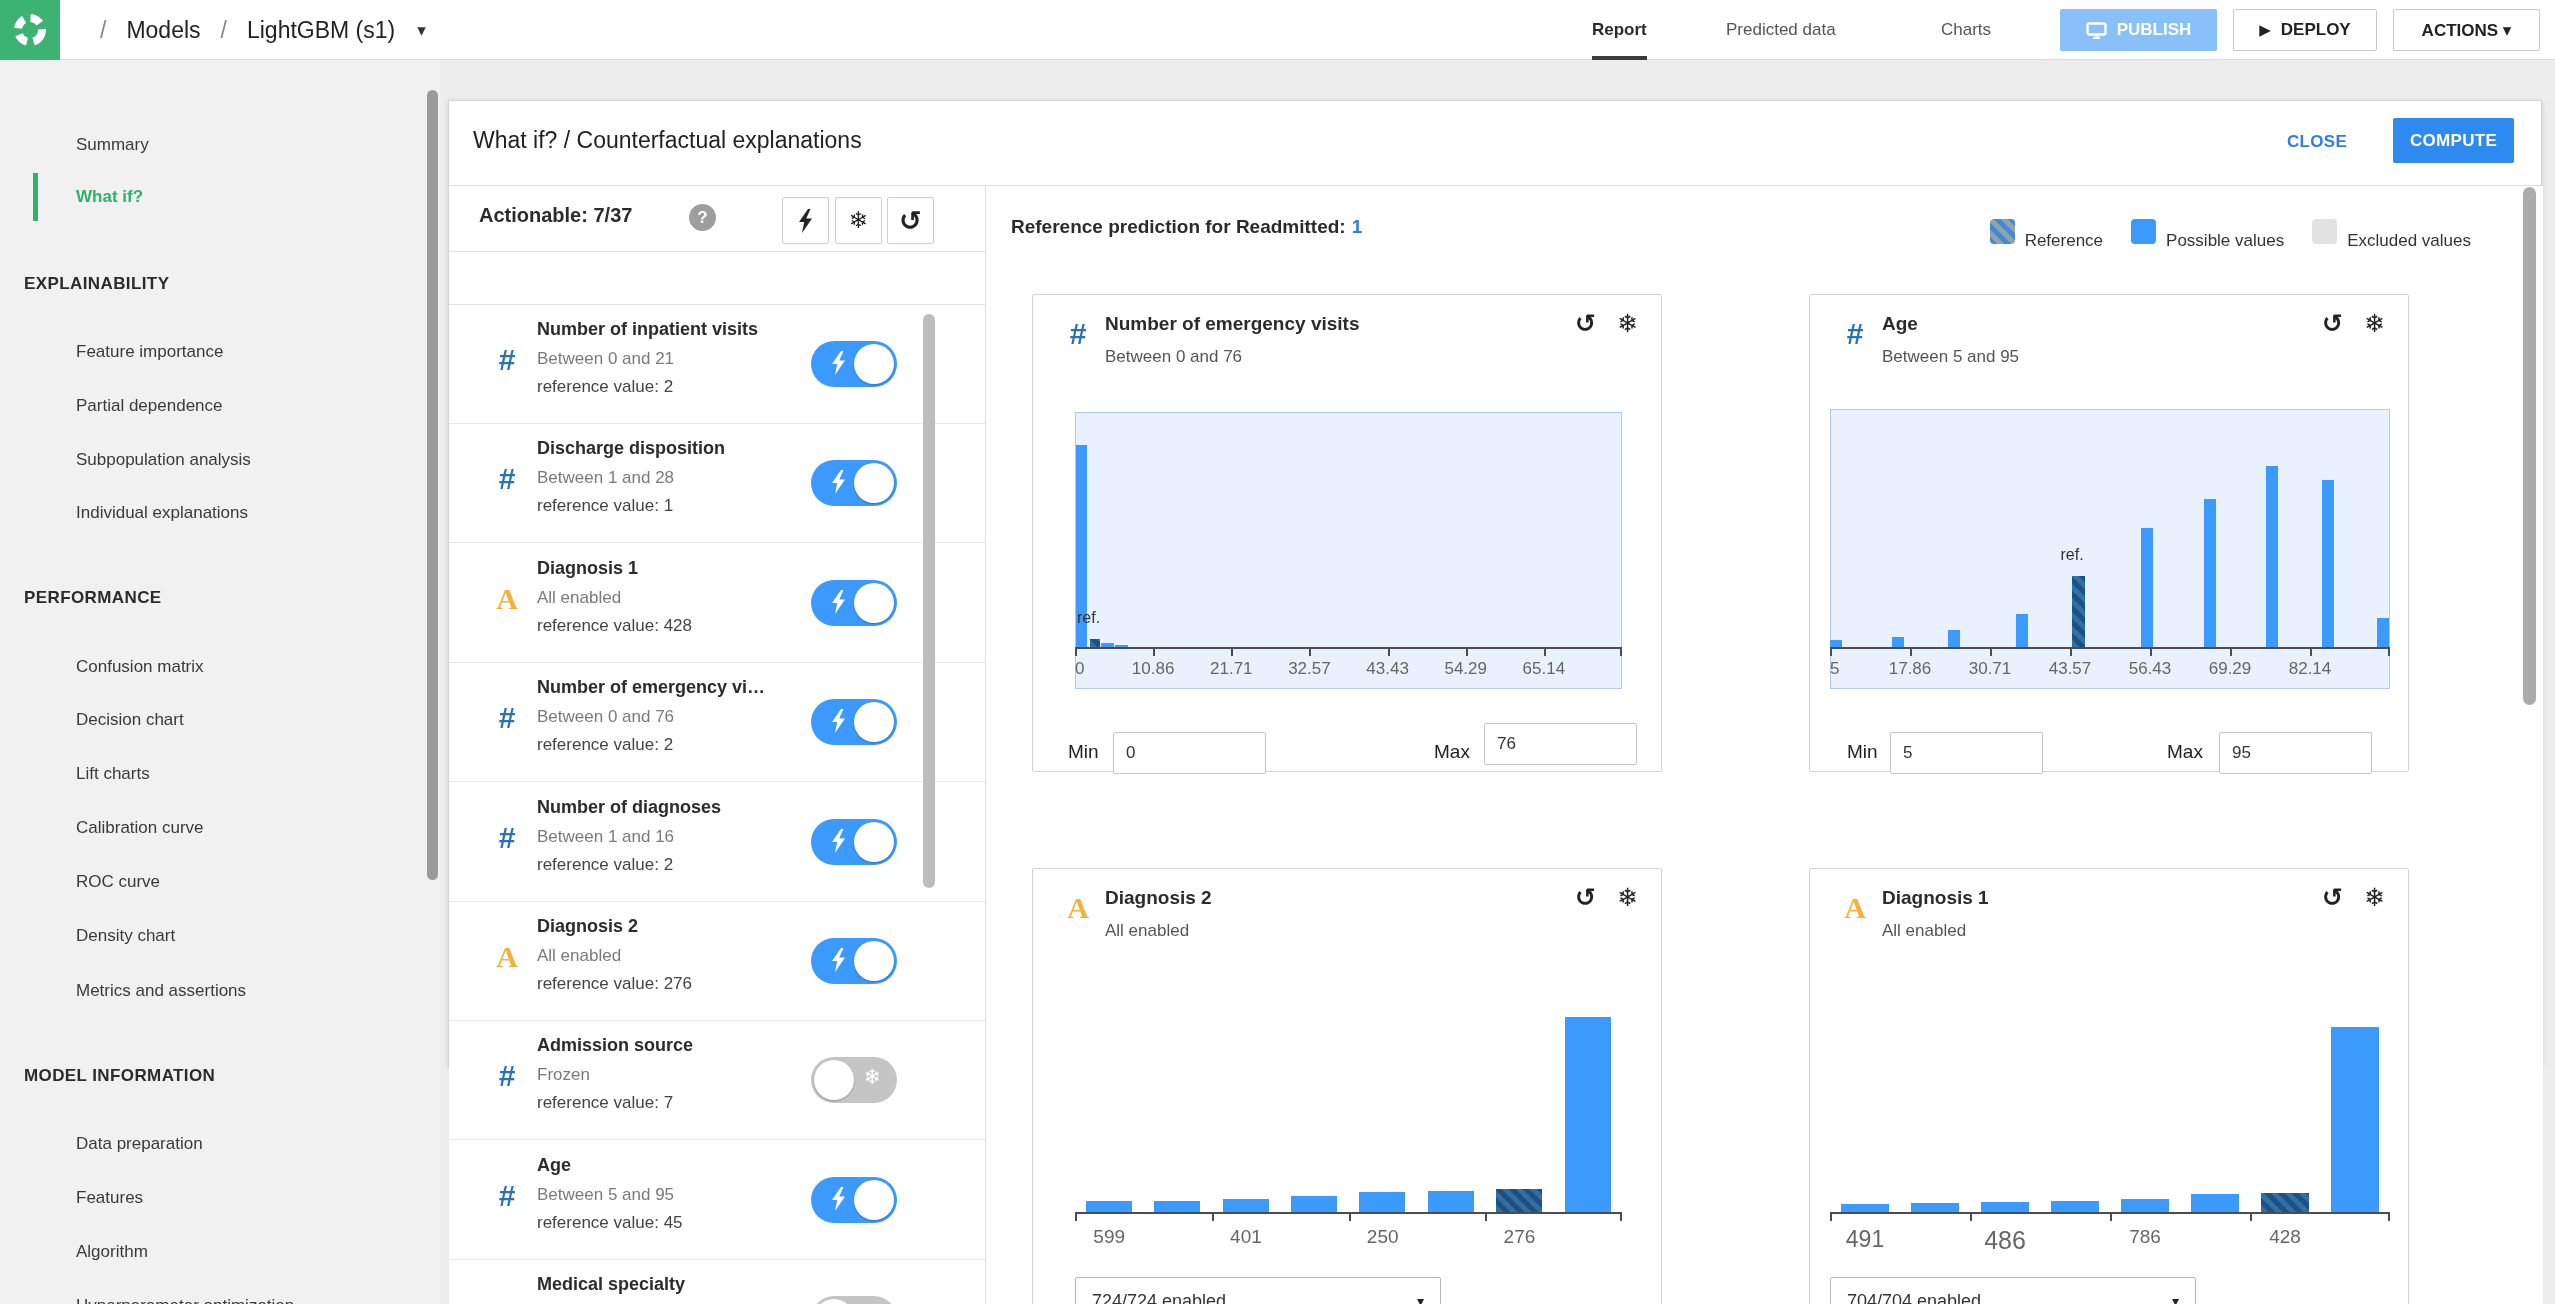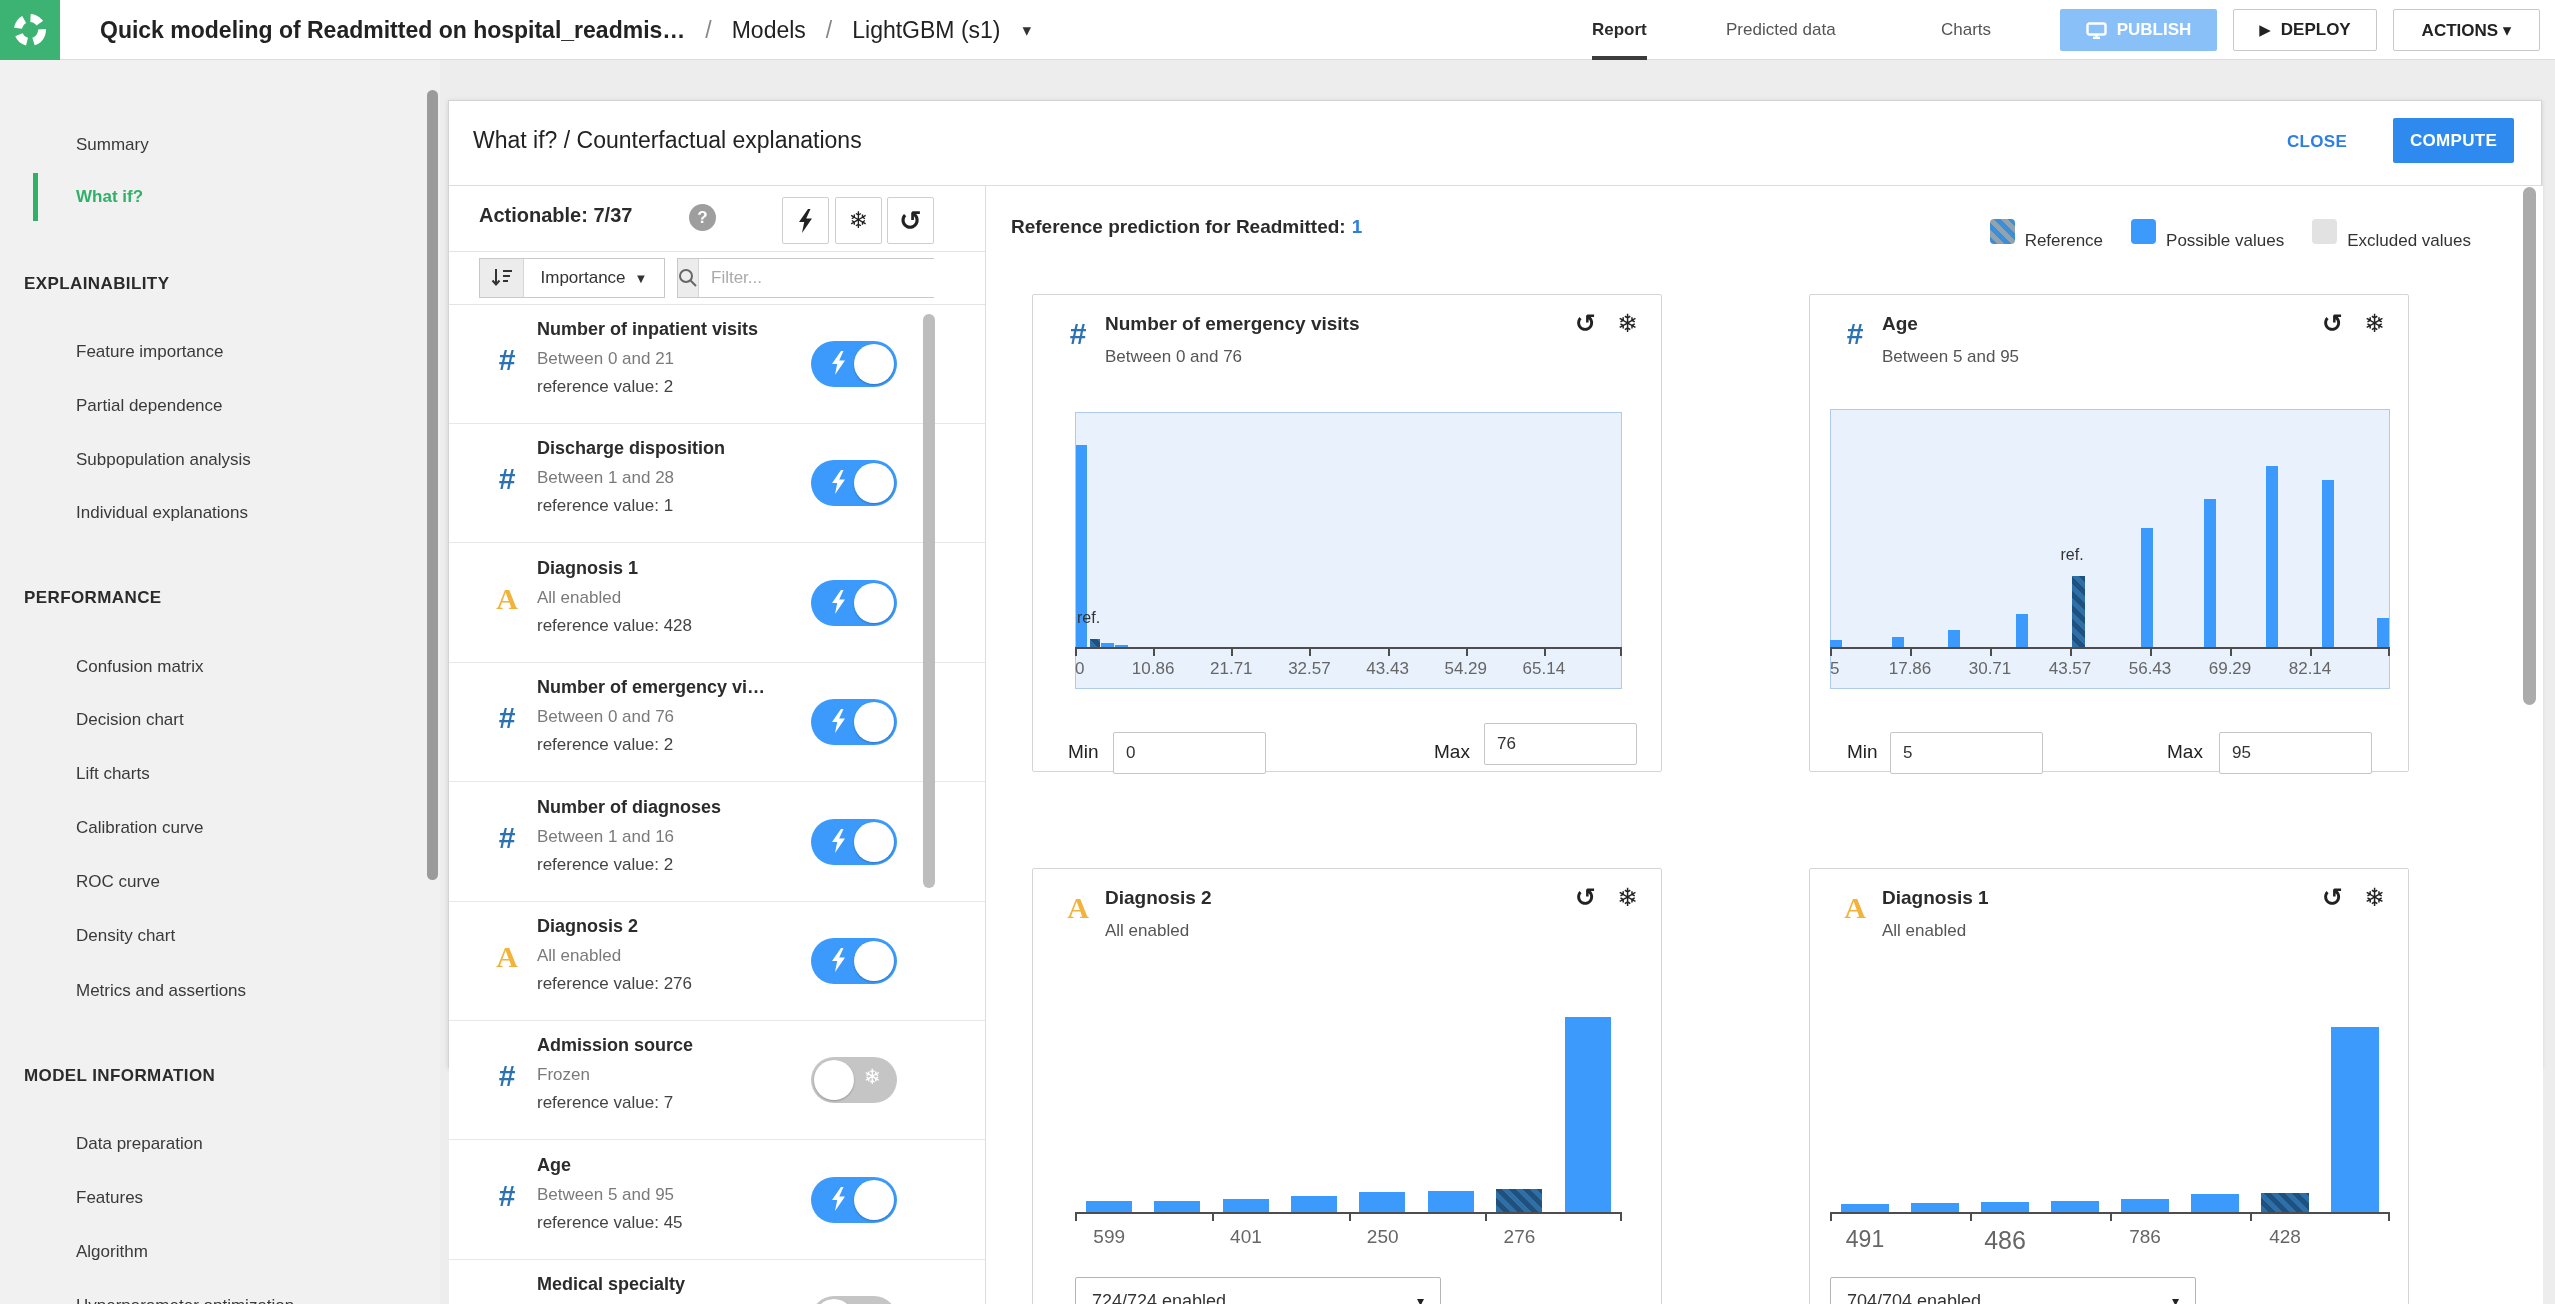--- a/index.html
+++ b/index.html
@@ -106,21 +106,20 @@
 </head>
 <body>
 
 <header id="topbar">
   <div id="logo">
     <svg width="38" height="38" viewBox="0 0 38 38">
       <circle cx="19" cy="19" r="12" fill="none" stroke="#ffffff" stroke-width="8" stroke-dasharray="11 6.5" stroke-linecap="butt" transform="rotate(20 19 19)"></circle>
     </svg>
   </div>
   <div id="breadcrumb">
-    <span class="bc-title">Quick modeling of Readmitted on hospital_readmis…</span>
     <span class="bc-sep">/</span>
     <span>Models</span>
     <span class="bc-sep">/</span>
     <span>LightGBM (s1)</span>
     <span class="bc-caret">▾</span>
   </div>
   <div id="tabs">
       <div class="tab active" style="left: 1592px;">Report</div>
       <div class="tab" style="left: 1726px;">Predicted data</div>
       <div class="tab" style="left: 1941px; text-align: right;">Charts</div>
@@ -181,43 +180,20 @@
         <svg width="15" height="24" viewBox="0 0 15 24">
           <polygon points="10,0 1,13 6.2,13 4,24 14,9.5 8.2,9.5 12.5,0" fill="#222"></polygon>
         </svg>
       </div>
       <div class="sq-btn" style="left:386px">
           <span>❄</span>
         </div>
       <div class="sq-btn" style="left:438px; font-size:27px; font-weight:bold;">
           <span>↺</span>
         </div>
-    </div>
-    <div id="sort-row">
-      <div id="sort-box">
-        <div id="sort-icon-seg">
-          <svg width="22" height="20" viewBox="0 0 22 20">
-            <path d="M5 1 v15 M1.5 12.5 L5 16.5 L8.5 12.5" fill="none" stroke="#333" stroke-width="2"></path>
-            <path d="M12 3 h9 M12 8 h7 M12 13 h5" stroke="#333" stroke-width="2"></path>
-          </svg>
-        </div>
-        <div id="sort-label">
-          <span>Importance</span>
-            <span style="font-size:13px">▼</span>
-        </div>
-      </div>
-      <div id="filter-box">
-        <div id="filter-icon-seg">
-          <svg width="20" height="20" viewBox="0 0 20 20">
-            <circle cx="8" cy="8" r="6" fill="none" stroke="#666" stroke-width="2"></circle>
-            <path d="M12.5 12.5 L18 18" stroke="#666" stroke-width="2"></path>
-          </svg>
-        </div>
-        <input id="filter-input" placeholder="Filter..." style="">
-      </div>
     </div>
     <div id="feature-list">
         <div class="feat" style="top: 0px;">
           <div class="feat-icon num">#</div>
           <div class="feat-title">Number of inpatient visits</div>
           <div class="feat-l2">Between 0 and 21</div>
           <div class="feat-l3">reference value: 2</div>
           <div class="toggle on">
             <div class="bolt"><svg width="15" height="24" viewBox="0 0 15 24">
                 <polygon points="10,0 1,13 6.2,13 4,24 14,9.5 8.2,9.5 12.5,0" fill="#fff"></polygon>

